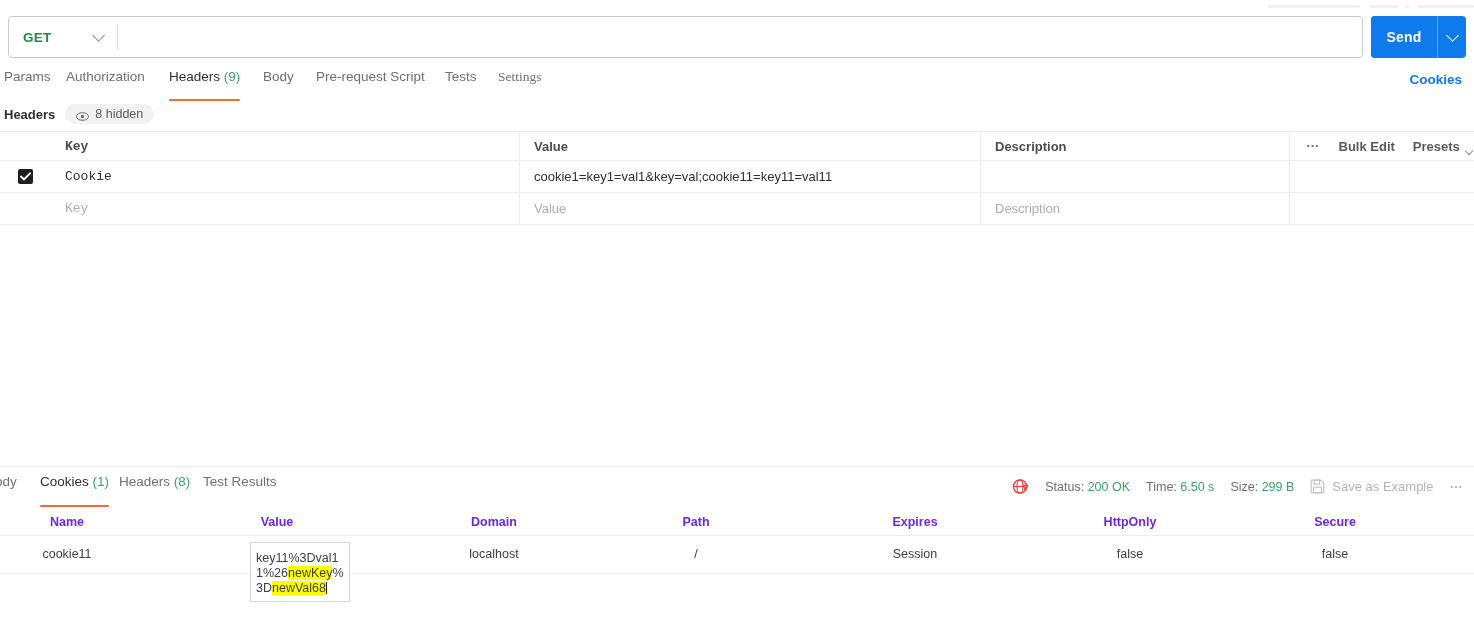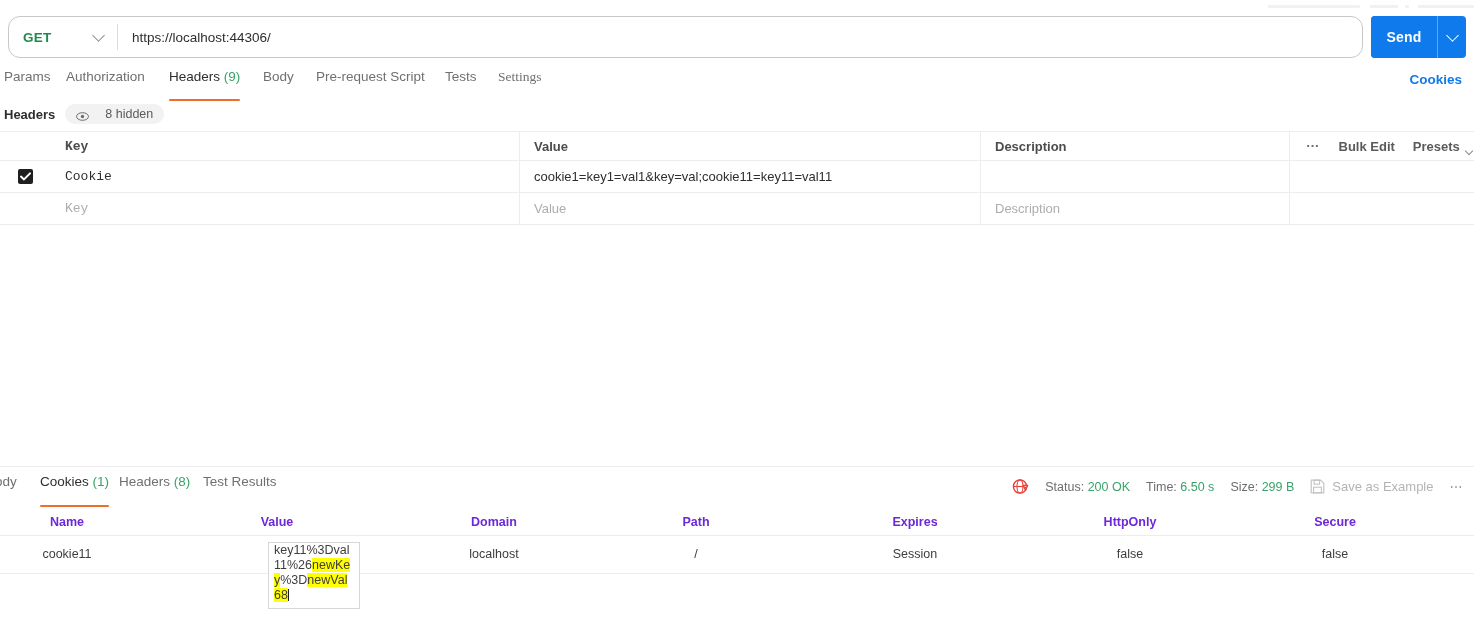--- a/index.html
+++ b/index.html
@@ -13,21 +13,21 @@
   }
 
   
   #top-cutoff { position: absolute; top: 0; left: 0; width: 1474px; height: 8px; }
   #top-cutoff .stub { position: absolute; top: 5px; height: 3px; background: #f1f1f1; border-radius: 1px; }
 
   
   #url-bar-row { position: absolute; top: 16px; left: 8px; width: 1458px; height: 42px; }
   #url-input-wrap {
     position: absolute; left: 0; top: 0; width: 1355px; height: 42px;
-    border: 1px solid #c8c8c8; border-radius: 12px; background: #fff; display: flex; align-items: center;
+    border: 1px solid #c8c8c8; border-radius: 4px; background: #fff; display: flex; align-items: center;
   }
   #method-select {
     display: flex; align-items: center; justify-content: space-between;
     width: 108px; height: 40px; padding: 0 14px 0 14px; cursor: pointer; background: transparent; border: none;
     font-family: "Liberation Sans", sans-serif;
   }
   #method-select .m-label { font-size: 13.5px; font-weight: bold; color: #1f8a4c; letter-spacing: .2px; }
   .chev { width: 9px; height: 9px; border-right: 1.6px solid #8a8a8a; border-bottom: 1.6px solid #8a8a8a;
           transform: rotate(45deg); margin-top: -4px; display: inline-block; }
   #method-divider { width: 1px; height: 26px; background: #dcdcdc; }
@@ -59,21 +59,21 @@
     position: absolute; left: 0; right: 0; bottom: -7px; height: 2.5px; background: #f06e28; border-radius: 2px;
   }
   #cookies-link {
     position: absolute; top: 72px; right: 12px; font-size: 13.5px; color: #0f7aeb; font-weight: bold; cursor: pointer;
   }
 
   
   #headers-subbar { position: absolute; top: 103px; left: 4px; height: 22px; display: flex; align-items: center; gap: 10px; }
   #headers-label { font-size: 13px; font-weight: bold; color: #2e2e2e; }
   #hidden-badge {
-    display: flex; align-items: center; gap: 16px; background: #f2f2f2; border-radius: 11px;
+    display: flex; align-items: center; gap: 6px; background: #f2f2f2; border-radius: 11px;
     padding: 3px 11px; font-size: 12.5px; color: #5a5a5a; cursor: pointer;
   }
   .eye-icon { display: inline-block; width: 13px; height: 9px; }
 
   
   #headers-table { position: absolute; top: 131px; left: 0; width: 1474px; }
   .ht-row { position: relative; width: 1474px; display: flex; border-bottom: 1px solid #ededed; }
   .ht-row.head { height: 30px; border-top: 1px solid #ededed; }
   .ht-row.data { height: 32px; }
   .ht-row.empty { height: 32px; }
@@ -110,22 +110,22 @@
   #save-example { display: flex; align-items: center; gap: 7px; font-size: 13px; color: #b4b4b4; cursor: pointer; }
   #resp-more { letter-spacing: 1.5px; color: #7a7a7a; font-size: 13px; cursor: pointer; line-height: 8px; }
 
   
   #cookies-table { position: absolute; top: 510px; left: 0; width: 1474px; }
   #ck-head { position: relative; height: 26px; border-bottom: 1px solid #ededed; }
   #ck-body { position: relative; height: 38px; border-bottom: 1px solid #ededed; }
   .ck-h { position: absolute; top: 5px; font-size: 12.5px; color: #6d28d9; font-weight: bold; transform: translateX(-50%); }
   .ck-c { position: absolute; top: 11px; font-size: 12.5px; color: #3d3d3d; transform: translateX(-50%); white-space: nowrap; }
   #ck-value-editor {
-    position: absolute; left: 268px; top: 6px; width: 92px;
-    border: 1px solid #d7d7d7; background: #fff; padding: 0 5px 5px 5px;
+    position: absolute; left: 250px; top: 6px; width: 100px;
+    border: 1px solid #d7d7d7; background: #fff; padding: 8px 5px 5px 5px;
     font-size: 12.5px; line-height: 15px; color: #3d3d3d; word-break: break-all; z-index: 5; cursor: text;
   }
   mark.hl { background: #ffff00; color: #3d3d3d; padding: 0; }
   .caret { display: inline-block; width: 1px; height: 12px; background: #1f1f1f; vertical-align: -2px; }
 </style>
 </head>
 <body>
 
 <div id="top-cutoff">
   <div class="stub" style="left:1268px;width:92px;"></div>
@@ -134,21 +134,20 @@
   <div class="stub" style="left:1418px;width:56px;"></div>
 </div>
 
 <div id="url-bar-row">
   <div id="url-input-wrap">
     <div id="method-select">
       <span class="m-label">GET</span>
       <span class="chev"></span>
     </div>
     <div id="method-divider"></div>
-    <input id="url-input" type="text" value="https://localhost:44306/" placeholder="Enter request URL" style="">
   </div>
   <div id="send-group">
     <button id="send-button">Send</button>
     <div id="send-divider"></div>
     <div id="send-caret">
       <span class="chev"></span>
     </div>
   </div>
 </div>
 

